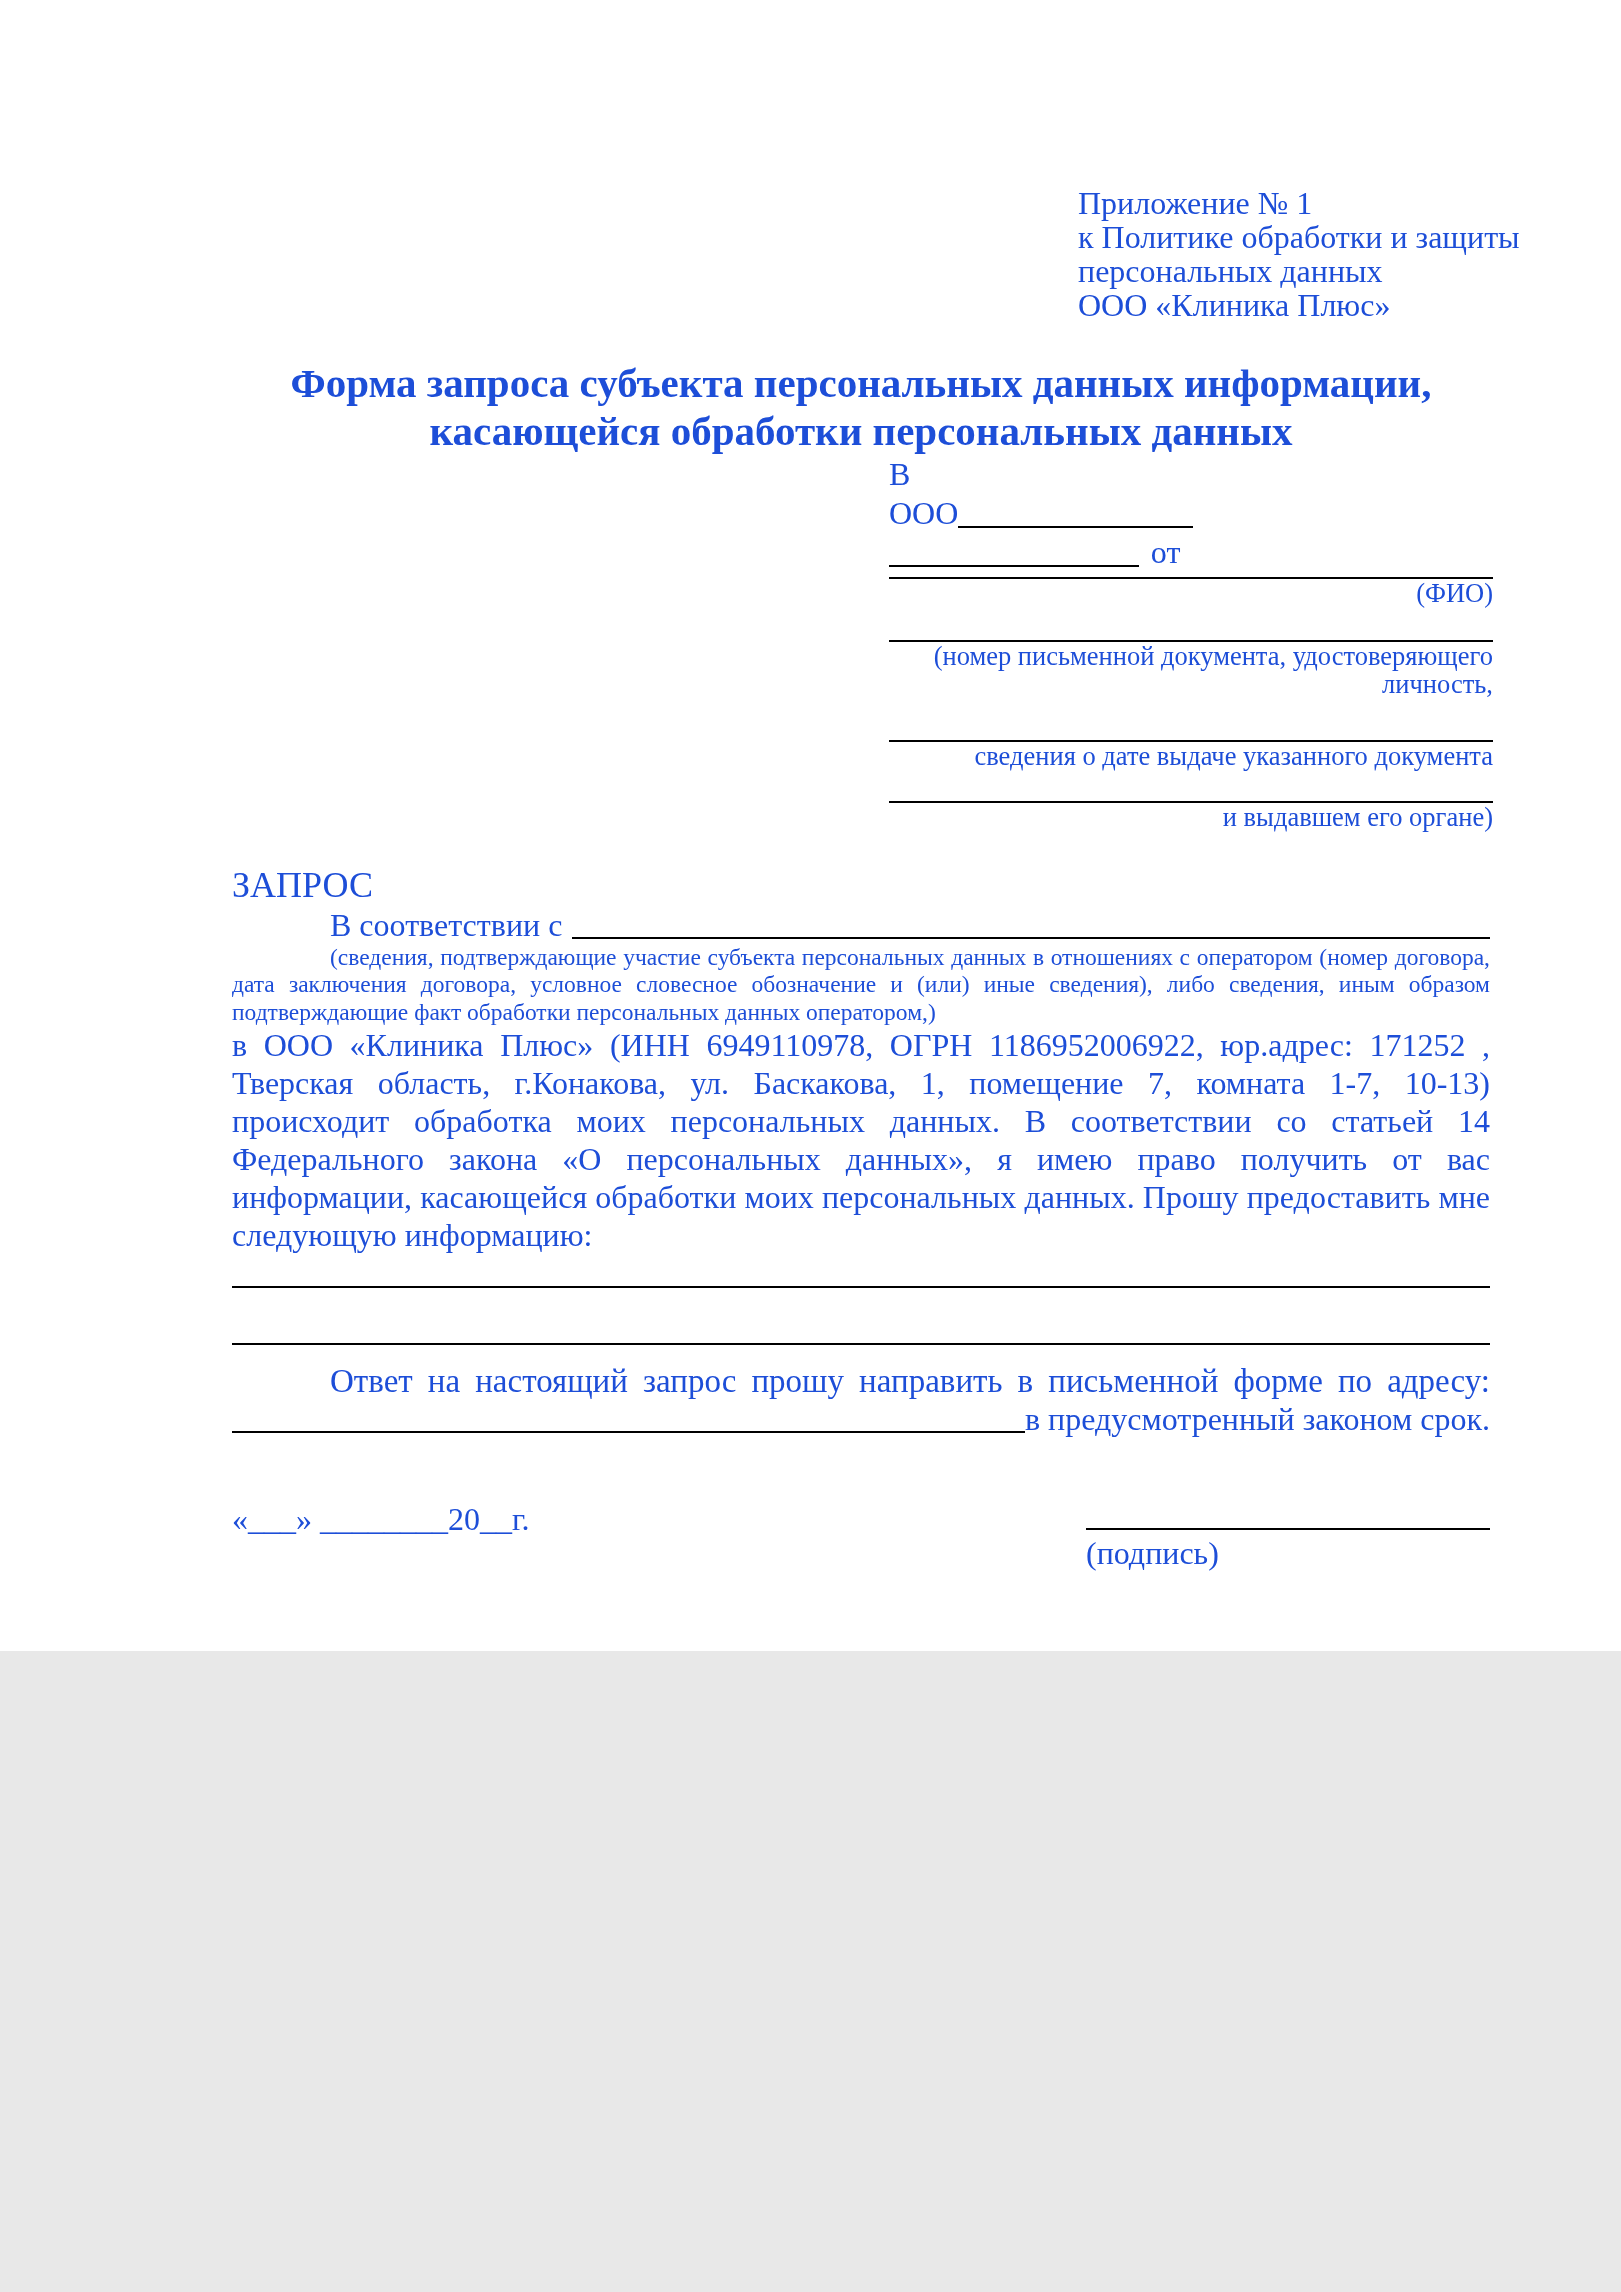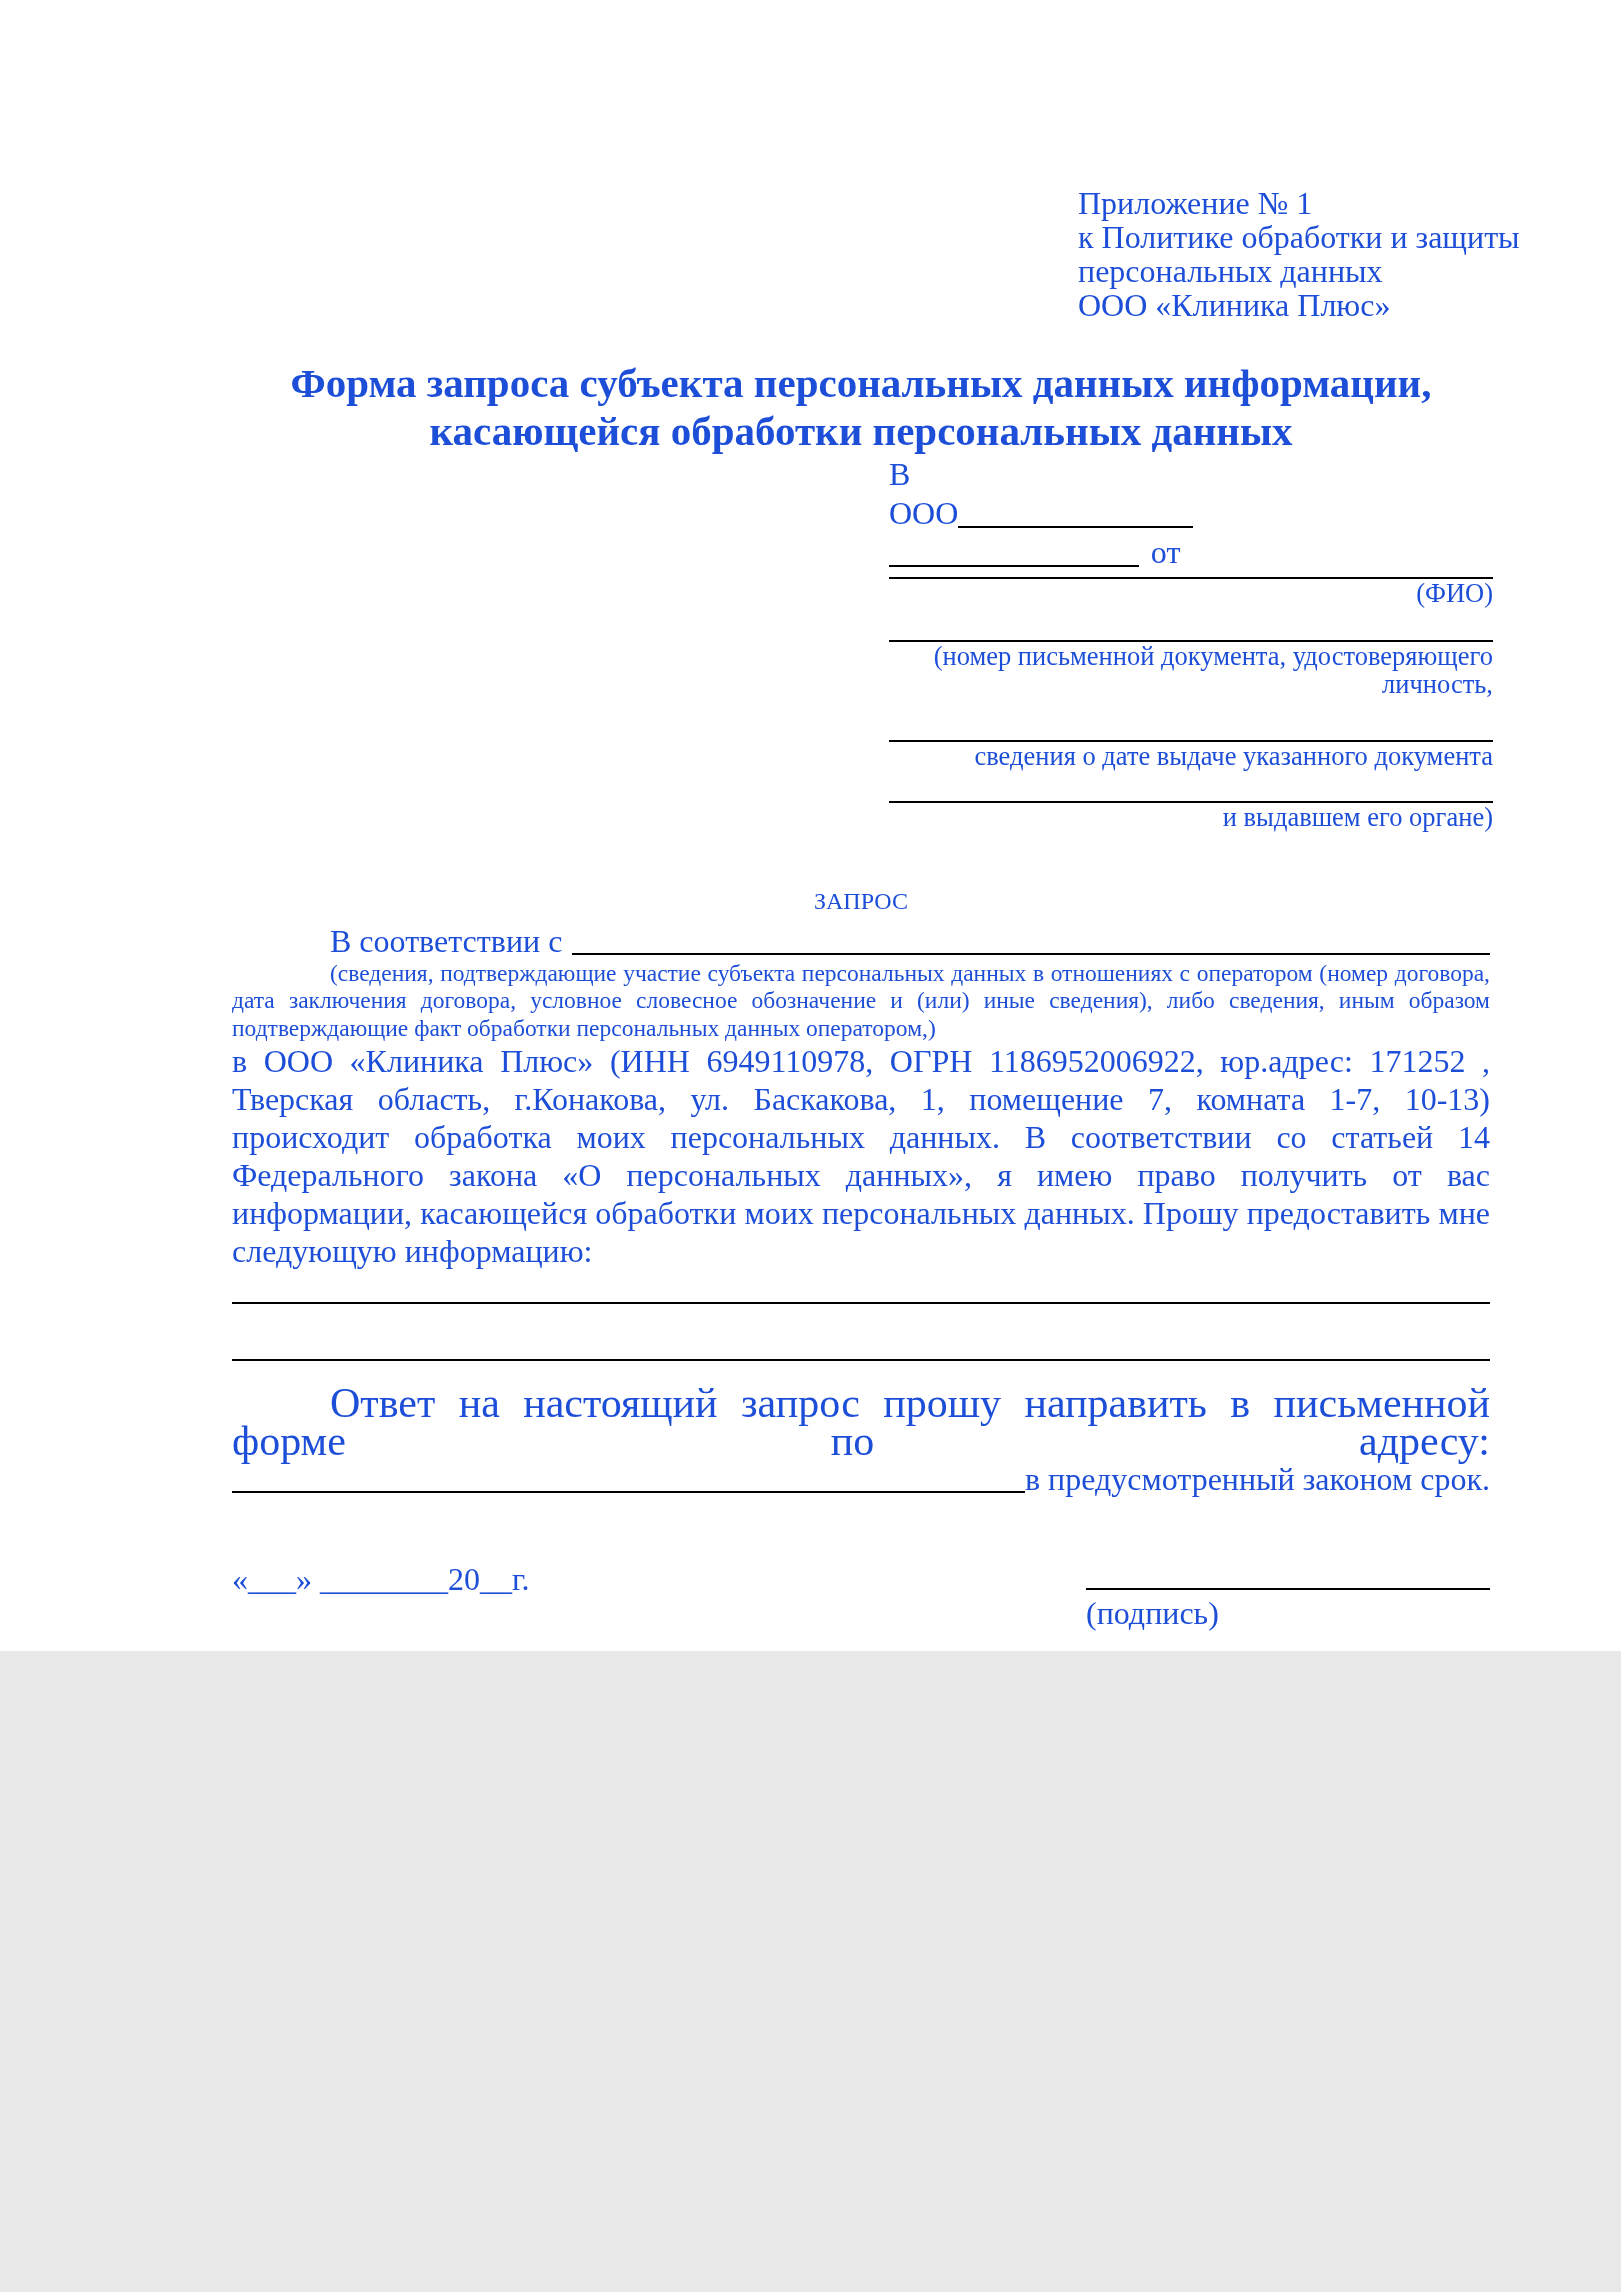--- a/index.html
+++ b/index.html
@@ -34,36 +34,36 @@
   .a-row { line-height:39px; height:39px; display:flex; align-items:baseline; }
   .blankline {
     display:inline-block; height:0;
     border-bottom:2px solid #000;
     align-self:flex-end; margin-bottom:4.9px;
   }
   .a-rule { border-bottom:2px solid #000; }
   .a-caption { text-align:right; font-size:26.5px; line-height:28px; }
 
   
-  .request-heading { margin-top:52px; text-align:center; font-size:24px; line-height:37px; }
+  .request-heading { margin-top:36px; font-size:36px; line-height:37px; }
   .intro-row { margin-top:2.9px; display:flex; font-size:32px; line-height:37px; padding-left:98px; }
   .intro-row .fill { flex:1; border-bottom:2px solid #000; height:0; align-self:flex-end; margin-bottom:4.9px; margin-left:9.8px; }
   .footnote {
     font-size:23.5px; line-height:27.4px;
     text-align:justify; text-indent:98px;
   }
   .body-par {
     font-size:32px; line-height:38px;
     text-align:justify;
   }
   .answer-rule-1 { margin-top:32px; border-bottom:2px solid #000; }
   .answer-rule-2 { margin-top:55px; border-bottom:2px solid #000; }
   .reply-line1 {
-    margin-top:23px;
-    font-size:42px; line-height:38px;
+    margin-top:17px;
+    font-size:33px; line-height:38px;
     text-align:justify; text-align-last:justify;
     text-indent:98px;
   }
   .reply-line2 { display:flex; font-size:32px; line-height:38px; height:38px; }
   .reply-line2 .fill { flex:1; border-bottom:2px solid #000; height:0; align-self:flex-end; margin-bottom:4.9px; }
   .reply-line2 .tail { white-space:nowrap; }
 
   
   .sign-row {
     margin-top:63px;

